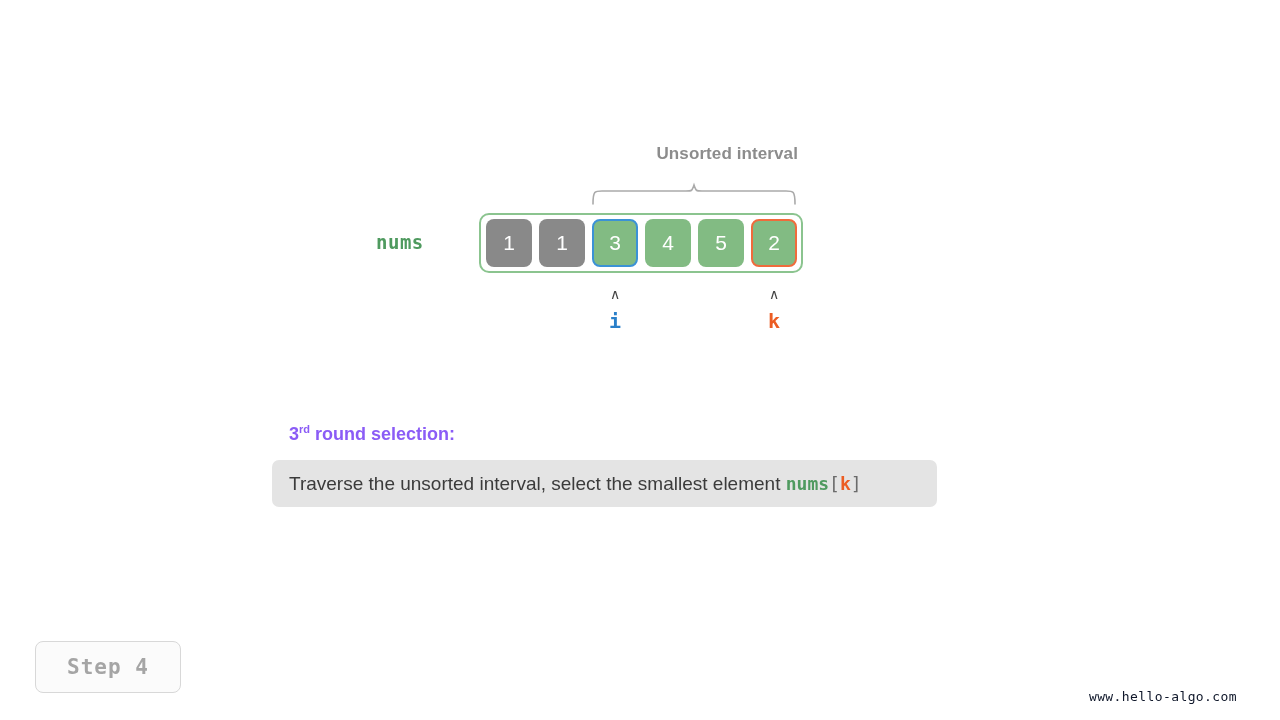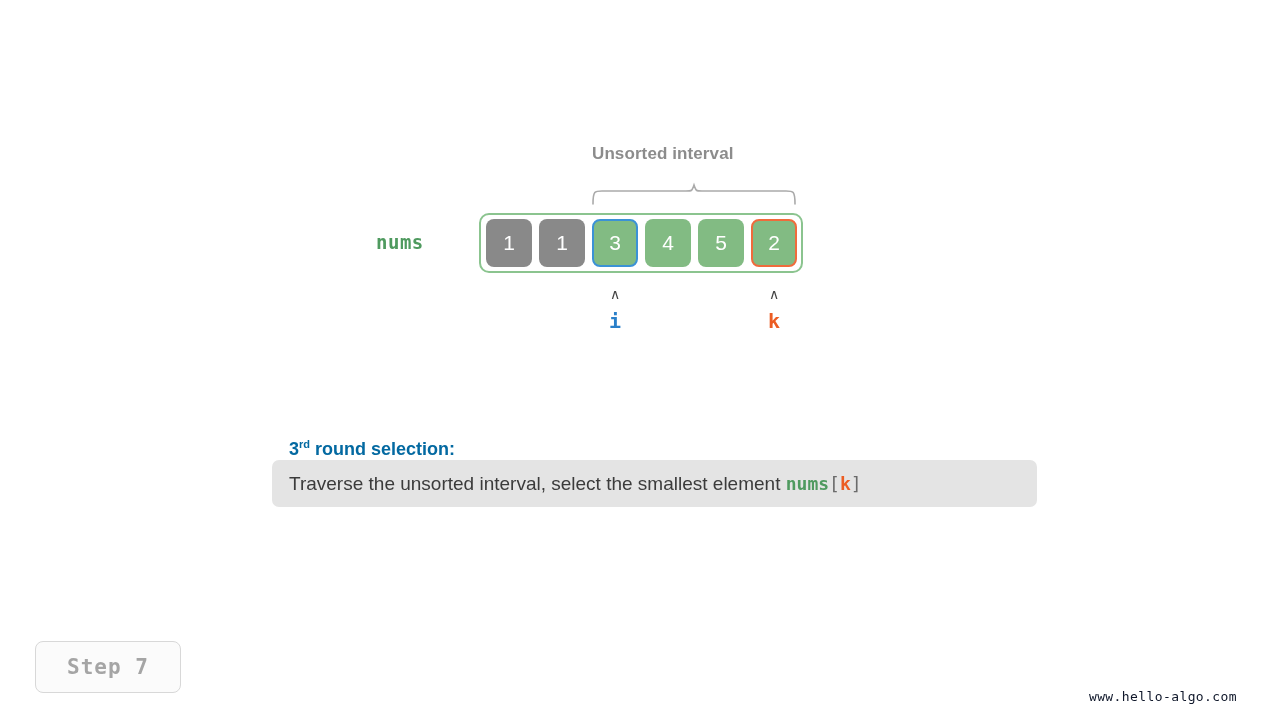--- a/index.html
+++ b/index.html
@@ -14,21 +14,21 @@
     position: relative;
     overflow: hidden;
   }
 
   
   #interval-label {
     position: absolute;
     left: 592px;
     top: 144px;
     width: 206px;
-    text-align: left;
+    text-align: right;
     font-size: 17px;
     font-weight: bold;
     color: #8c8c8c;
     letter-spacing: 0.1px;
   }
 
   
   #interval-brace {
     position: absolute;
     left: 586px;
@@ -105,37 +105,37 @@
   }
   #pointer-i { left: 595px; top: 287px; }
   #pointer-i .plabel { color: #2a7fc9; }
   #pointer-k { left: 754px; top: 287px; }
   #pointer-k .plabel { color: #ec5d23; }
 
   
   #round-heading {
     position: absolute;
     left: 289px;
-    top: 439px;
-    font-size: 18px;
-    font-weight: bold;
-    color: #0369a1;
+    top: 424px;
+    font-size: 18px;
+    font-weight: bold;
+    color: #8b5cf6;
   }
   #round-heading sup {
     font-size: 11px;
     vertical-align: super;
     line-height: 0;
   }
 
   
   #description-box {
     position: absolute;
     left: 272px;
     top: 460px;
-    width: 765px;
+    width: 665px;
     height: 47px;
     background: #e4e4e4;
     border-radius: 7px;
     display: flex;
     align-items: center;
     box-sizing: border-box;
     padding: 0 17px;
   }
   #description-box .desc-text {
     font-size: 19px;
@@ -244,15 +244,15 @@
 </div>
 
 <div id="description-box">
   <span class="desc-text">Traverse the unsorted interval, select the smallest element </span>
     <span class="code-green">nums</span>
     <span class="code-bracket">[</span>
     <span class="code-orange">k</span>
     <span class="code-bracket">]</span>
 </div>
 
-<div id="step-button">Step 7</div>
+<div id="step-button">Step 4</div>
 
 <div id="watermark">www.hello-algo.com</div>
 
 </body></html>

